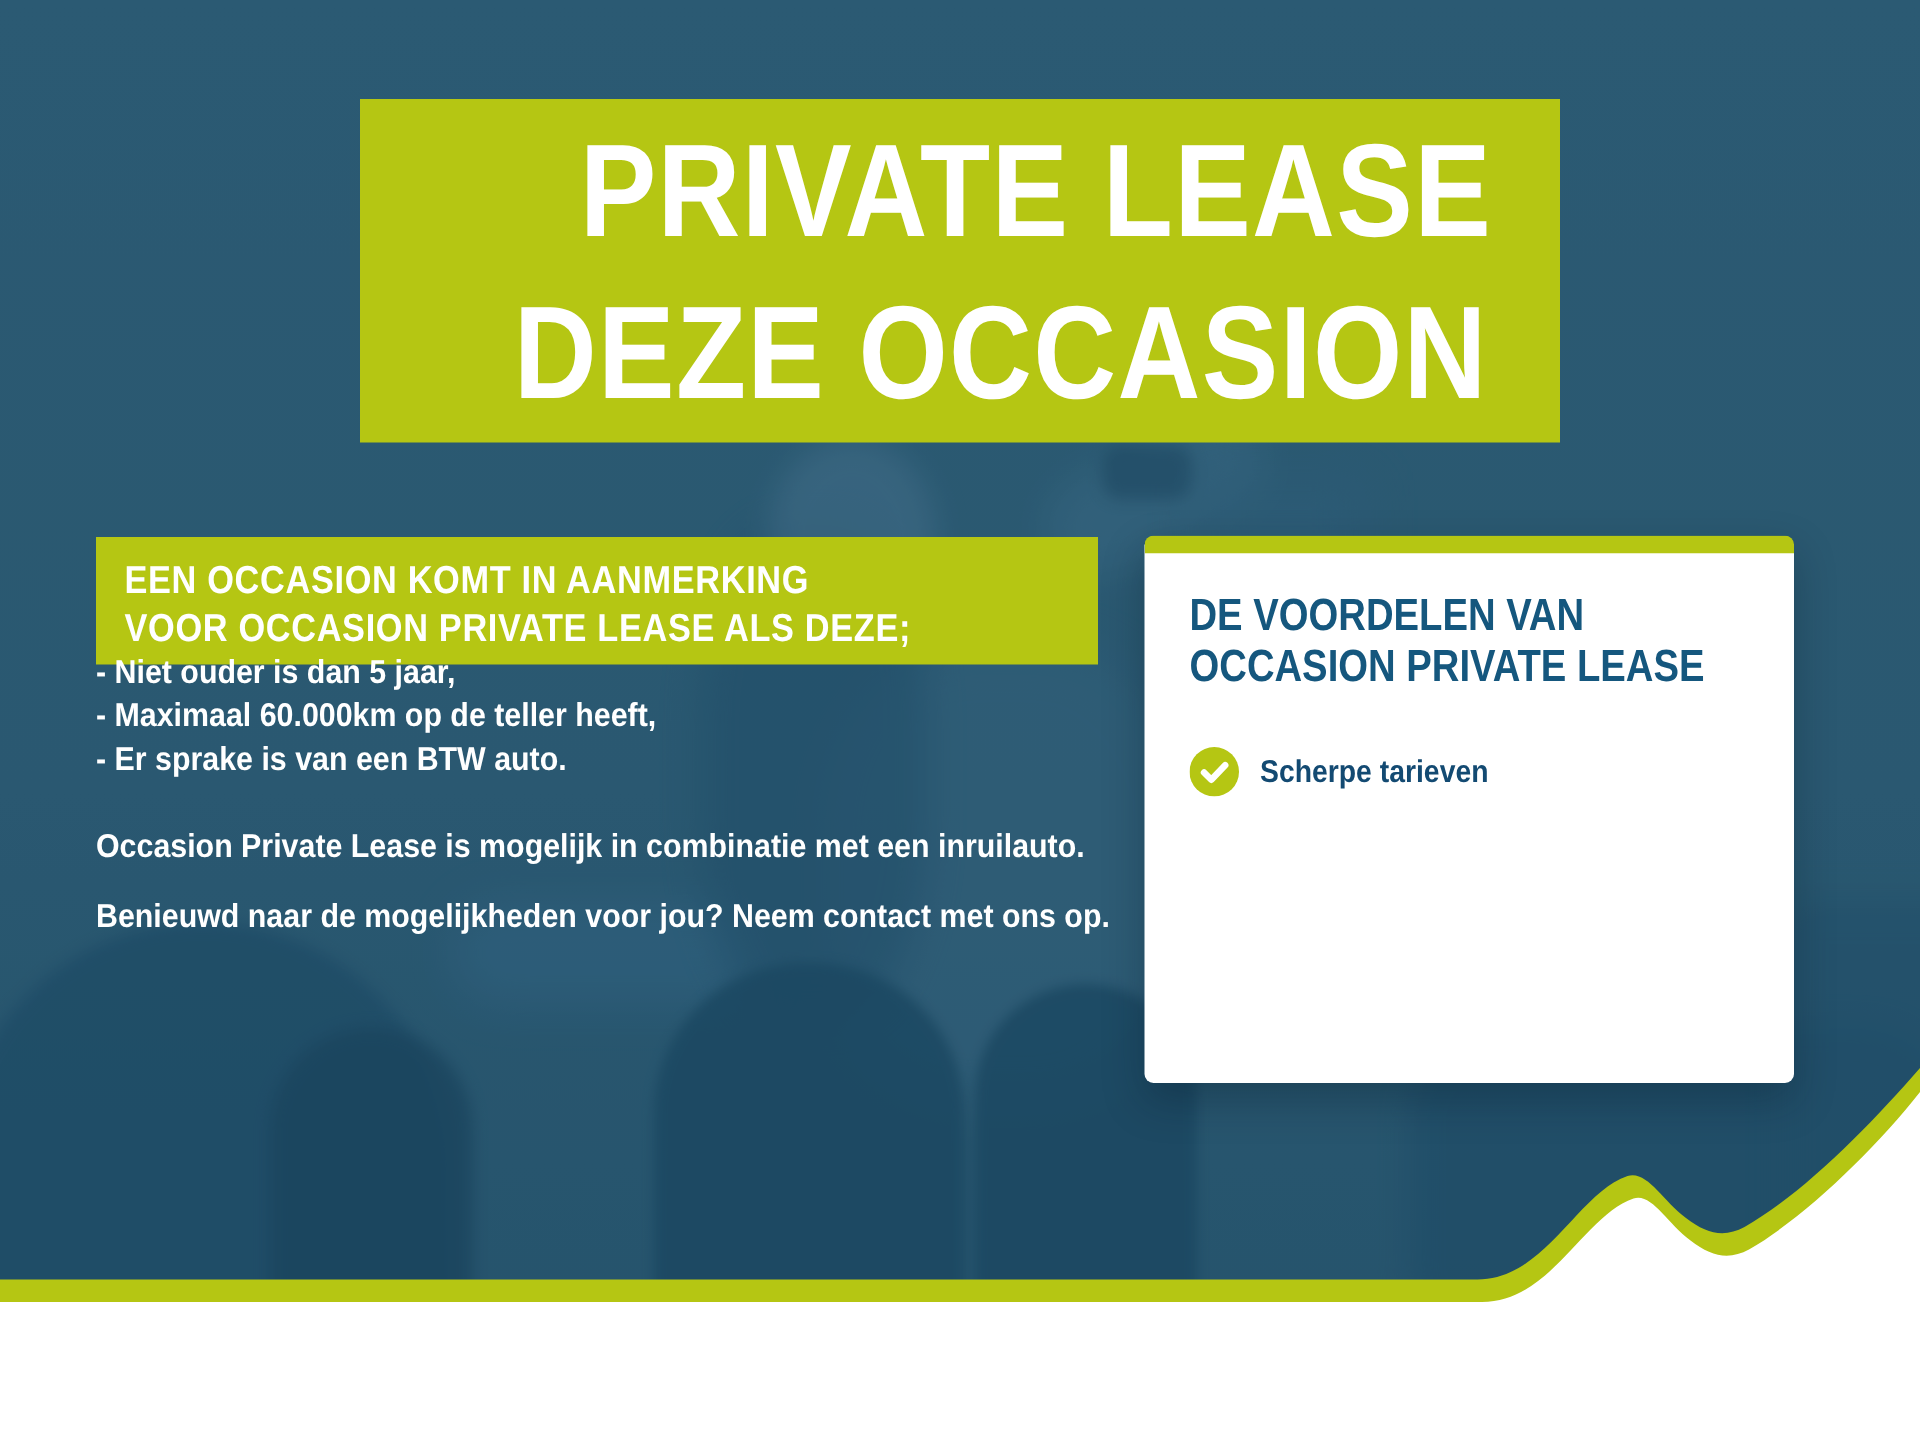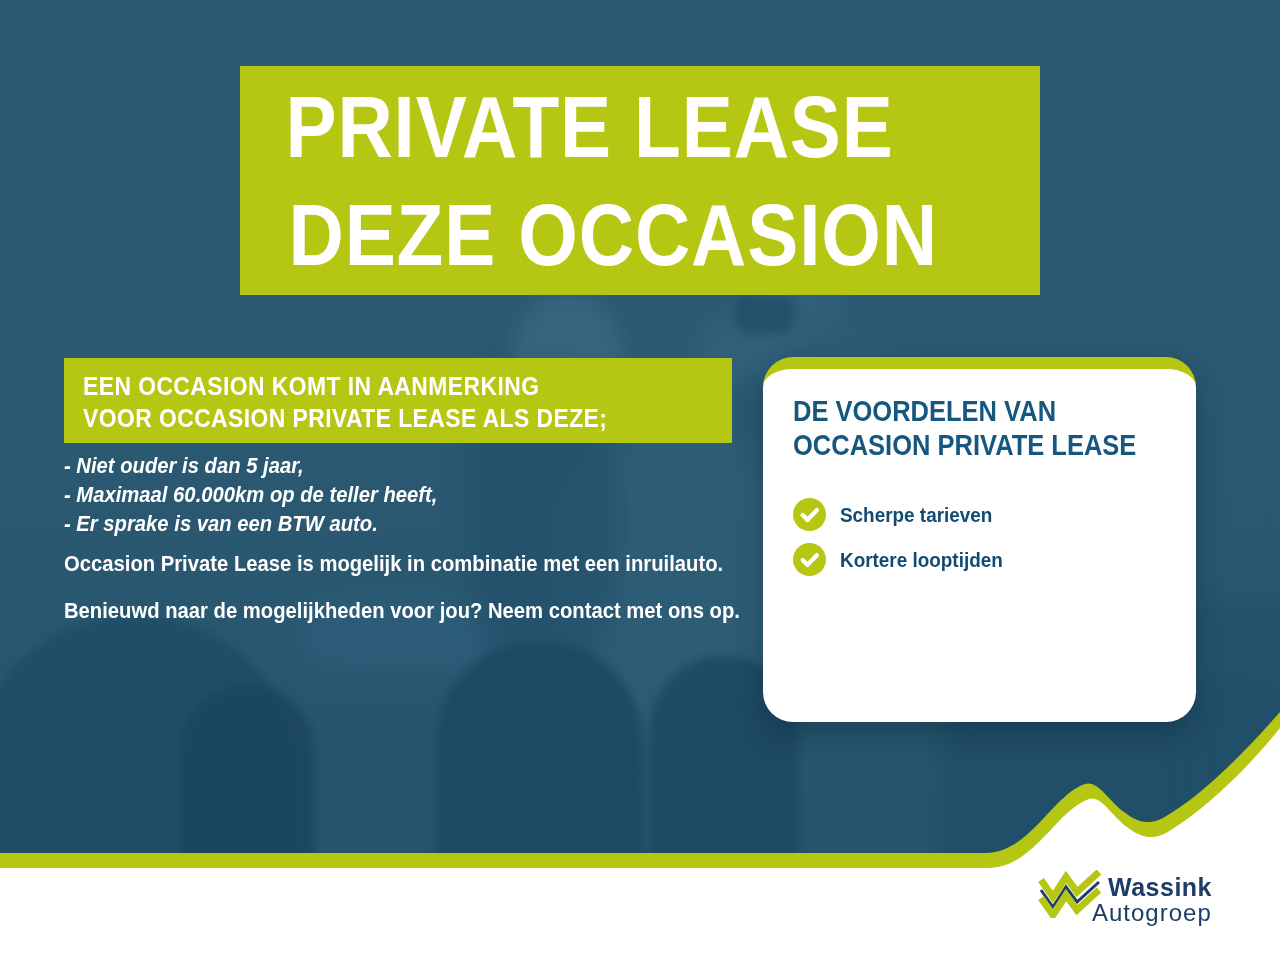--- a/index.html
+++ b/index.html
@@ -21,46 +21,46 @@
   .ph-arc1{left:-30px;top:615px;width:330px;height:350px;background:#1a4763;opacity:.85;filter:blur(5px);border-radius:165px 165px 0 0;}
   .ph-arc2{left:180px;top:685px;width:135px;height:290px;background:#143c56;opacity:.8;filter:blur(5px);border-radius:70px 70px 0 0;}
   .ph-seatr{left:940px;top:685px;width:360px;height:220px;background:#1a4763;opacity:.7;filter:blur(10px);border-radius:60px;}
   .ph-light1{left:300px;top:600px;width:210px;height:70px;background:#336688;opacity:.5;filter:blur(14px);border-radius:40px;}
   .ph-dark-r{left:1190px;top:600px;width:120px;height:260px;background:#1d4a66;opacity:.6;filter:blur(12px);}
   .ph-light2{left:800px;top:320px;width:110px;height:260px;background:#2f5e7b;opacity:.6;filter:blur(16px);}
   .photo-tint{left:0;top:0;width:1280px;height:960px;background:rgba(42,88,113,0.30);}
   
   .hero{
     position:absolute;left:240px;top:66px;width:800px;height:229px;background:#b5c613;
-    display:flex;flex-direction:column;align-items:flex-start;justify-content:center;gap:20px;z-index:2;
+    display:flex;flex-direction:column;align-items:flex-end;justify-content:center;gap:20px;z-index:2;
   }
   .hero-line{
     color:#fff;font-weight:bold;font-size:88px;line-height:1;letter-spacing:1px;
     white-space:nowrap;transform:scaleX(0.87);
   }
   
   .elig-head{
     position:absolute;left:64px;top:358px;width:668px;height:85px;background:#b5c613;
     box-sizing:border-box;padding:12px 0 0 19px;z-index:2;
   }
   .elig-head-line{
     color:#fff;font-weight:bold;font-size:26px;line-height:32px;white-space:nowrap;
     transform:scaleX(0.88);transform-origin:0 50%;letter-spacing:.5px;
   }
-  .elig-bullets{position:absolute;left:64px;top:451px;z-index:2;font-style:italic;}
+  .elig-bullets{position:absolute;left:64px;top:433px;z-index:2;}
   .bullet,.note{
     color:#fff;font-weight:bold;font-size:22px;line-height:29px;white-space:nowrap;
     transform:scaleX(0.92);transform-origin:0 0;
   }
   .note1{position:absolute;left:64px;top:549px;z-index:2;}
   .note2{position:absolute;left:64px;top:596px;z-index:2;}
   
   .card{
     position:absolute;left:763px;top:357px;width:433px;height:365px;background:#fff;
-    border-top:12px solid #b5c613;border-radius:30px;box-sizing:border-box;
+    border-top:12px solid #b5c613;border-radius:6px;box-sizing:border-box;
     box-shadow:0 12px 28px rgba(0,20,35,.28);padding:24px 20px 0 30px;z-index:2;
   }
   .card-head{margin-top:1px;}
   .card-head-line{
     color:#15577e;font-weight:bold;font-size:30px;line-height:34px;white-space:nowrap;
     transform:scaleX(0.85);transform-origin:0 50%;
   }
   .benefits{margin-top:36px;}
   .benefit{display:flex;align-items:flex-start;gap:14px;margin-bottom:12px;}
   .check{flex:0 0 33px;width:33px;height:33px;}
@@ -126,44 +126,26 @@
     <div class="benefits">
 
       <div class="benefit">
         <svg class="check" viewBox="0 0 34 34">
           <circle cx="17" cy="17" r="17" fill="#b5c613"></circle>
           <path d="M10 17.5 L15 22.5 L24.5 12.5" stroke="#fff" stroke-width="4.5" fill="none" stroke-linecap="round" stroke-linejoin="round"></path>
         </svg>
         <span class="benefit-label">Scherpe tarieven</span>
       </div>
 
-      <div class="benefit">
-        <svg class="check" viewBox="0 0 34 34">
-          <circle cx="17" cy="17" r="17" fill="#b5c613"></circle>
-          <path d="M10 17.5 L15 22.5 L24.5 12.5" stroke="#fff" stroke-width="4.5" fill="none" stroke-linecap="round" stroke-linejoin="round"></path>
-        </svg>
-        <span class="benefit-label">Kortere looptijden</span>
-      </div>
 
 
 
 
     </div>
   </aside>
 
   <svg class="wave" viewBox="0 0 1280 270" preserveAspectRatio="none">
     <path fill="#b5c613" d="M0,163 L985,163 C1030,163 1052,105 1085,94 C1098,90 1108,110 1124,122 C1138,133 1150,135 1163,128 C1202,106 1247,60 1280,22 L1280,270 L0,270 Z"></path>
     <path fill="#ffffff" d="M0,178 L988,178 C1034,178 1056,120 1089,109 C1101,105 1111,125 1127,137 C1141,148 1153,150 1166,143 C1204,121 1250,76 1280,38 L1280,270 L0,270 Z"></path>
   </svg>
 
-  <div class="logo">
-    <svg class="logo-mark" width="64" height="48" viewBox="0 0 64 48">
-      <polyline points="3,10 15,27 28,7 39,22 61,2" fill="none" stroke="#b5c613" stroke-width="7"></polyline>
-      <polyline points="3,20 15,37 28,17 39,32 61,12" fill="none" stroke="#1e3c64" stroke-width="3"></polyline>
-      <polyline points="3,28 15,45 28,25 39,40 61,20" fill="none" stroke="#b5c613" stroke-width="7"></polyline>
-    </svg>
-    <div class="logo-text">
-      <div class="logo-wassink">Wassink</div>
-      <div class="logo-autogroep">Autogroep</div>
-    </div>
-  </div>
 
 </div>
 
 </body></html>

